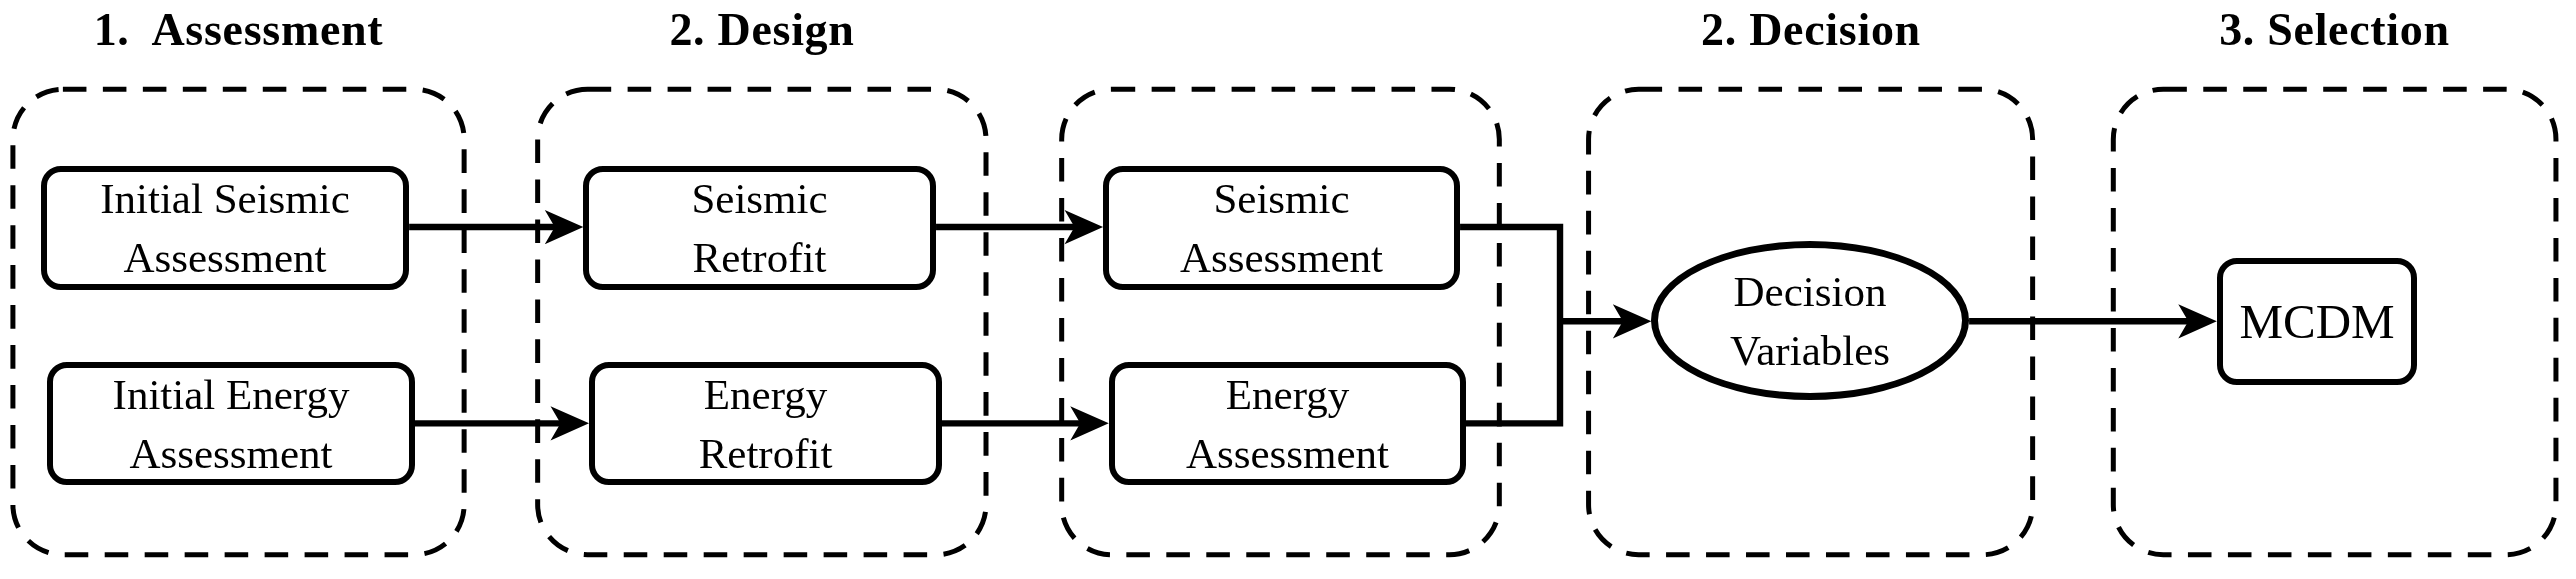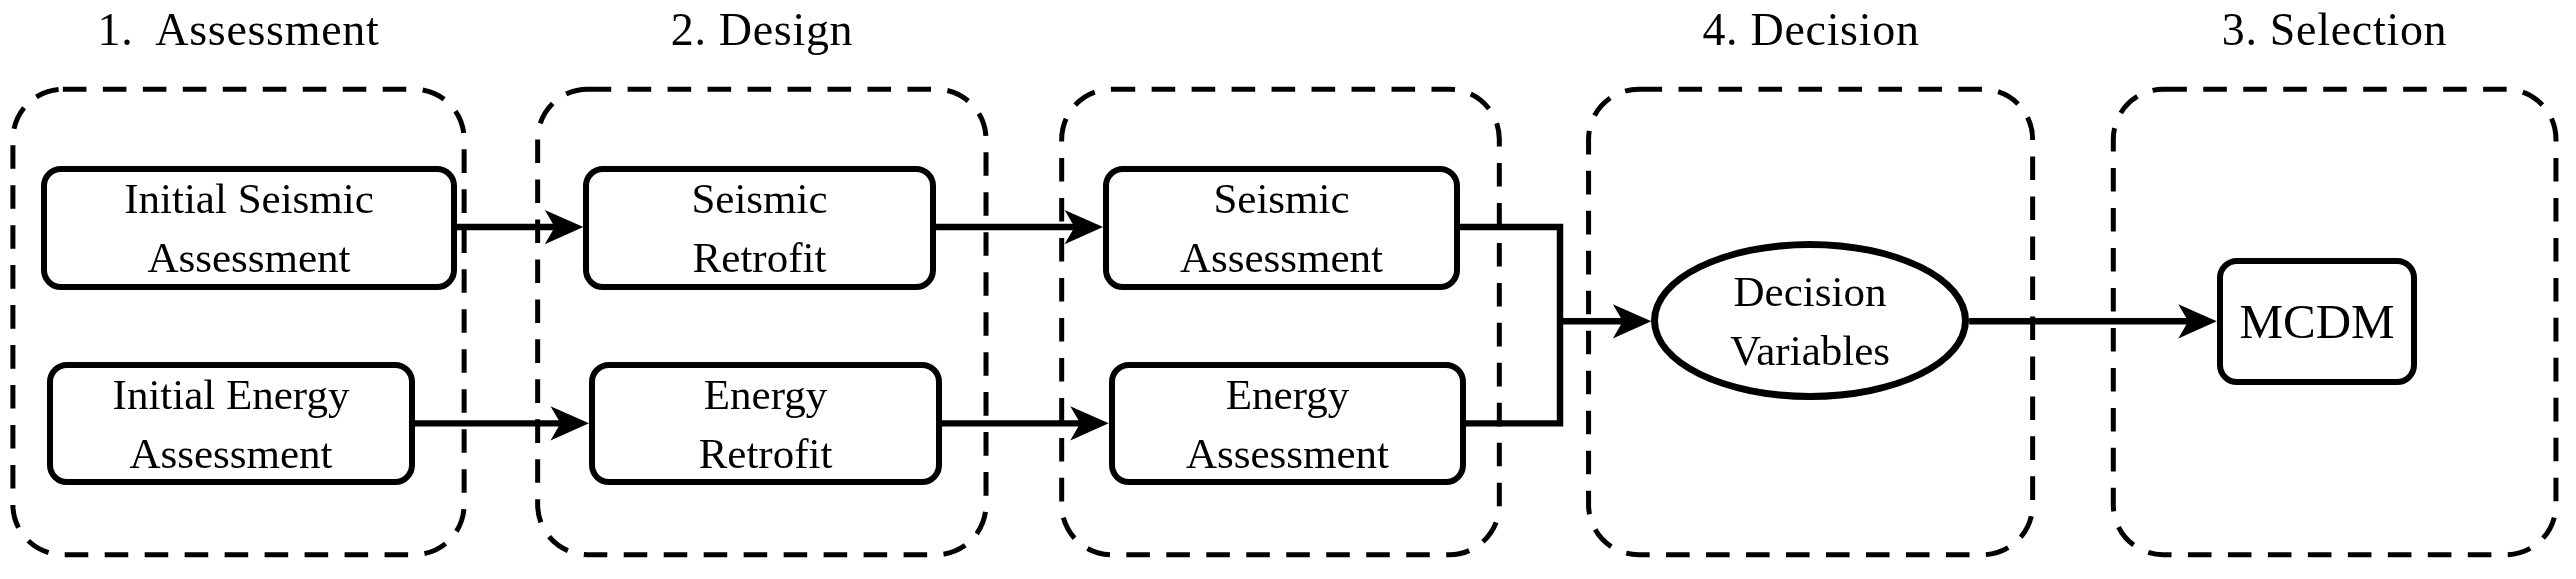--- a/index.html
+++ b/index.html
@@ -18,21 +18,21 @@
     width: 2576px; height: 579px;
   }
   .stage-title {
     position: absolute;
     top: 1.4px;
     height: 56px;
     display: flex;
     align-items: center;
     justify-content: center;
     font-size: 46px;
-    font-weight: normal;
+    font-weight: bold;
     white-space: pre;
     letter-spacing: 0.7px;
   }
   .node {
     position: absolute;
     box-sizing: border-box;
     border: 6.4px solid #000000;
     border-radius: 20px;
     background: #ffffff;
     display: flex;
@@ -54,21 +54,21 @@
     font-size: 49px;
     line-height: 51px;
   }
   
   #title-1 { left: 13px;   width: 451px; }
   #title-2 { left: 538px;  width: 448px; }
   #title-3 { left: 1062px; width: 438px; }
   #title-4 { left: 1589px; width: 444px; }
   #title-5 { left: 2113px; width: 443px; }
   
-  #node-initial-seismic { left: 41px;   top: 166px; width: 416px; height: 124px; }
+  #node-initial-seismic { left: 41px;   top: 166px; width: 368px; height: 124px; }
   #node-initial-energy  { left: 47px;   top: 362px; width: 368px; height: 123px; font-family: Liberation Serif, serif; }
   #node-seismic-retrofit{ left: 583px;  top: 166px; width: 353px; height: 124px; }
   #node-energy-retrofit { left: 589px;  top: 362px; width: 353px; height: 123px; }
   #node-seismic-assess  { left: 1103px; top: 166px; width: 357px; height: 124px; }
   #node-energy-assess   { left: 1109px; top: 362px; width: 357px; height: 123px; }
   #node-decision-vars   { left: 1651px; top: 241px; width: 318px; height: 159px; }
   #node-mcdm            { left: 2217px; top: 258px; width: 200px; height: 127px; }
 </style>
 </head>
 <body>
@@ -99,21 +99,21 @@
 
     <line x1="2185" y1="450" x2="2275" y2="450" stroke="#000000" stroke-width="9"></line>
     <polygon fill="#000000" points="2313,450 2259,426 2273,450 2259,474"></polygon>
 
     <line x1="2758" y1="450" x2="3067" y2="450" stroke="#000000" stroke-width="9"></line>
     <polygon fill="#000000" points="3105,450 3051,426 3065,450 3051,474"></polygon>
   </svg>
 
   <div class="stage-title" id="title-1">1.  Assessment</div>
   <div class="stage-title" id="title-2">2. Design</div>
-  <div class="stage-title" id="title-4">4. Decision</div>
+  <div class="stage-title" id="title-4">2. Decision</div>
   <div class="stage-title" id="title-5">3. Selection</div>
 
   <div class="node" id="node-initial-seismic">
     <span class="label">Initial Seismic
 Assessment</span>
   </div>
   <div class="node" id="node-initial-energy">
     <span class="label">Initial Energy
 Assessment</span>
   </div>

